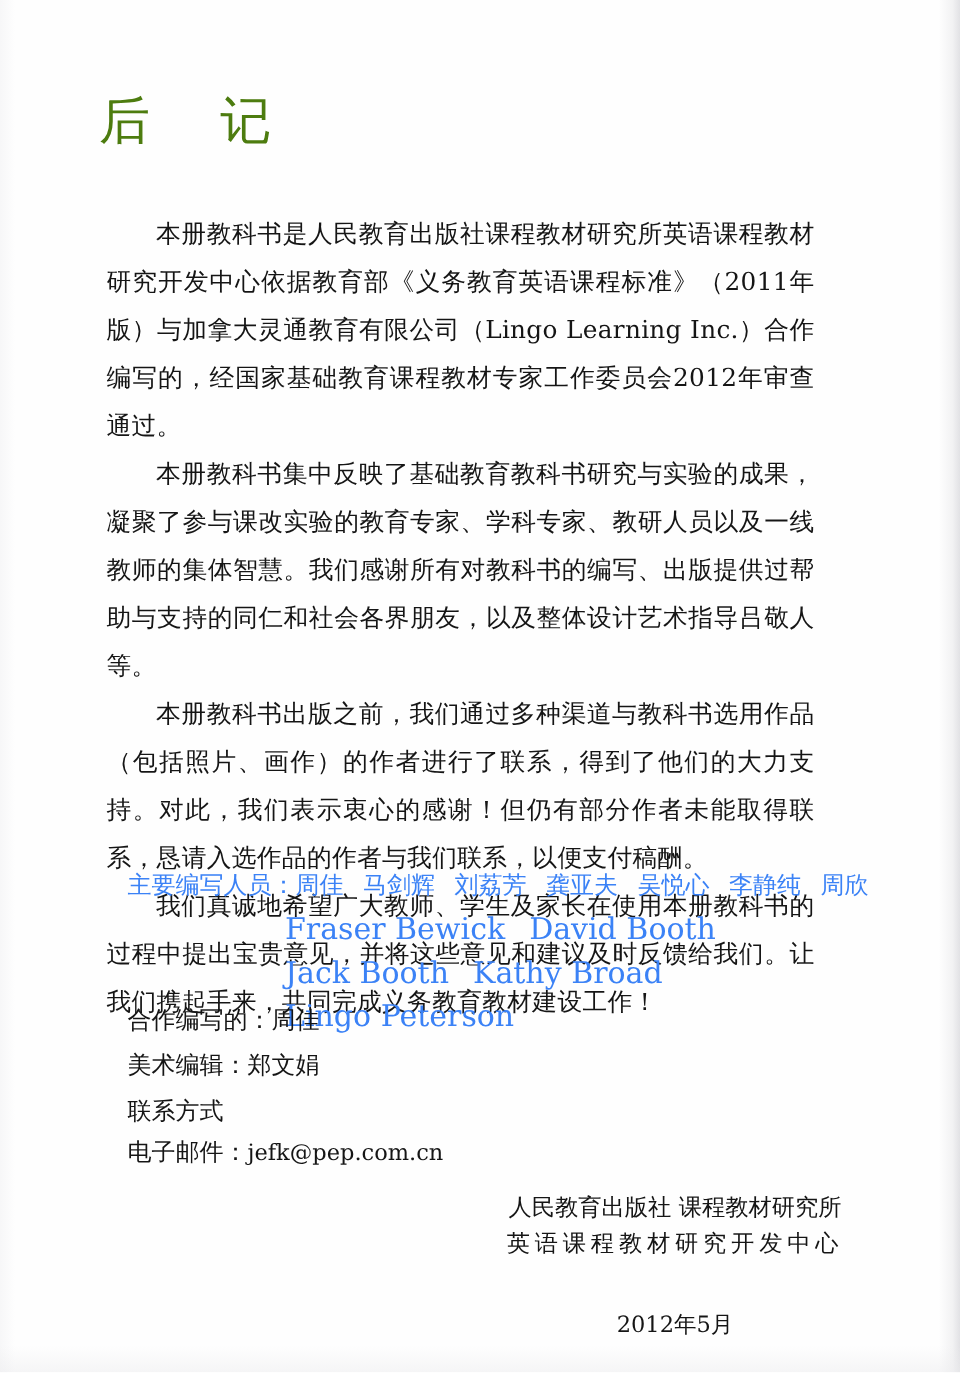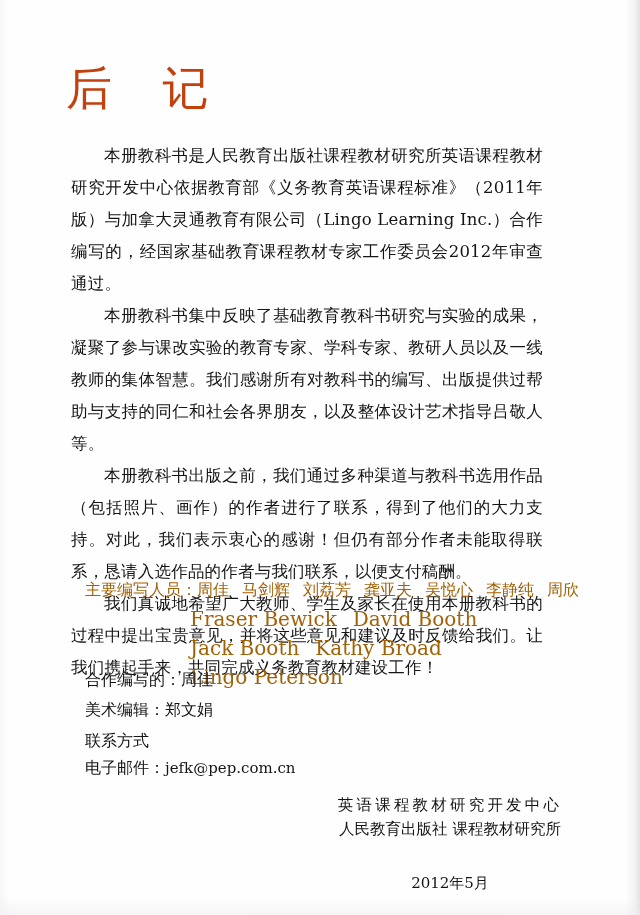--- a/index.html
+++ b/index.html
@@ -47,23 +47,23 @@
     height: 915px;
     background: linear-gradient(to left, rgba(255,255,255,0) 0%, rgba(240,240,242,0.5) 100%);
     pointer-events: none;
   }
 
   .title {
     position: absolute;
     left: 66px;
     top: 58px;
     font-family: "DejaVu Serif", "Liberation Serif", serif;
-    font-size: 46px;
+    font-size: 34px;
     letter-spacing: 18px;
-    color: #c2410c;
+    color: #4d7c0f;
     white-space: pre;
   }
 
   .body-block {
     position: absolute;
     left: 71px;
     top: 140px;
     width: 472px;
   }
 
@@ -78,21 +78,21 @@
     letter-spacing: 0.2px;
   }
 
   .credits {
     position: absolute;
     left: 85px;
     top: 575px;
     width: 472px;
     font-size: 16px;
     line-height: 30px;
-    color: #a16207;
+    color: #3b82f6;
   }
   .credit-row {
     display: block;
     white-space: nowrap;
   }
   .credit-label {
     display: inline-block;
   }
   .credit-names .nm {
     display: inline-block;
@@ -184,18 +184,18 @@
     <span class="ed-row"><span>合作编写的：</span><span>周佳</span></span>
     <span class="ed-row"><span>美术编辑：</span><span>郑文娟</span></span>
   </div>
 
   <div class="contact">
     <span class="ct-row">联系方式</span>
     <span class="ct-row"><span>电子邮件：</span><span class="ct-val">jefk@pep.com.cn</span></span>
   </div>
 
   <div class="signature">
+    <span class="sig-line">人民教育出版社 课程教材研究所</span>
     <span class="sig-line spaced">英语课程教材研究开发中心</span>
-    <span class="sig-line">人民教育出版社 课程教材研究所</span>
     <span class="sig-line sig-date">2012年5月</span>
   </div>
 
 </div>
 
 </body></html>

